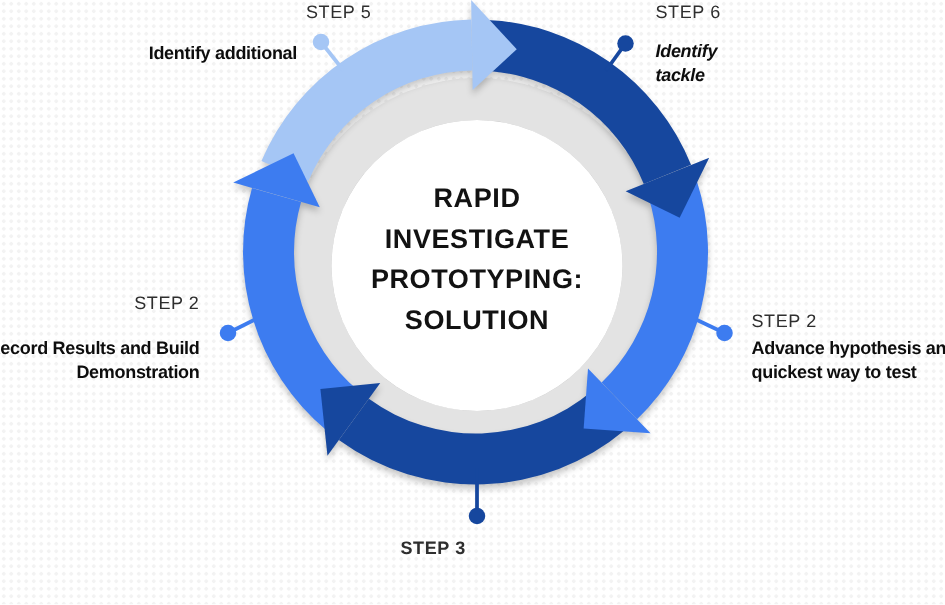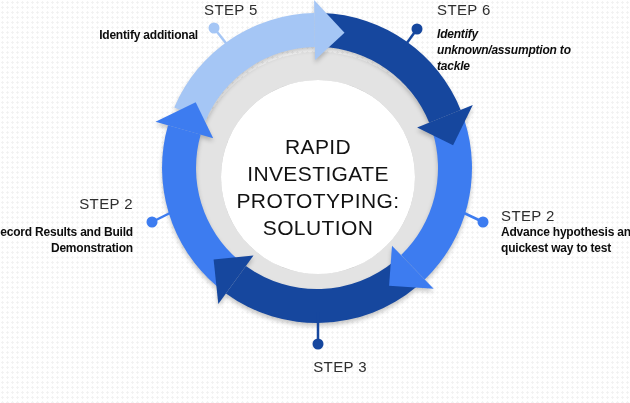--- a/index.html
+++ b/index.html
@@ -5,33 +5,33 @@
   html,body { margin:0; padding:0; }
   .stage {
     position:relative; width:630px; height:403px; overflow:hidden;
     background-color:#ffffff;
     background-image: radial-gradient(rgba(185,185,185,0.18) 1px, transparent 1.2px);
     background-size:5px 5px;
     font-family:"Liberation Sans", sans-serif;
   }
   .stage svg { position:absolute; left:0; top:0; }
   .step-title {
-    position:absolute; font-size:15px; color:#2e2e2e;
+    position:absolute; font-size:12px; color:#2e2e2e;
     letter-spacing:.4px; white-space:nowrap;
   }
   .step-desc {
     position:absolute; font-weight:bold; font-size:12px; line-height:16px;
     color:#0d0d0d; letter-spacing:-0.2px;
   }
   .step-desc div { white-space:nowrap; }
   .align-right { text-align:right; }
-  .align-center { text-align:right; }
+  .align-center { text-align:left;font-weight:bold; }
   .center-title {
-    position:absolute; left:218px; top:133px; width:200px;
-    text-align:center; font-weight:normal; font-size:21px; line-height:27px;
+    position:absolute; left:218px; top:119px; width:200px;
+    text-align:center; font-weight:bold; font-size:18px; line-height:27px;
     letter-spacing:.4px; color:#121212;
   }
   .center-title div { white-space:nowrap; }
 </style>
 </head>
 <body>
 
 <div class="stage">
 
   <svg id="cycle-svg" width="630" height="403" viewBox="0 0 630 403">
@@ -83,21 +83,20 @@
   <div class="center-title">
     <div>RAPID</div>
     <div>INVESTIGATE</div>
     <div>PROTOTYPING:</div>
     <div>SOLUTION</div>
   </div>
 
   <div class="step-title" style="left:437px; top:1px;">STEP 6</div>
   <div class="step-desc" style="left:437px; top:26px;font-style:italic;">
     <div>Identify</div>
-    <div>unknown/assumption to</div>
     <div>tackle</div>
   </div>
 
   <div class="step-title" style="left:501px; top:195px;margin-top:12px;">STEP 2</div>
   <div class="step-desc" style="left:501px; top:224px;">
     <div>Advance hypothesis and</div>
     <div>quickest way to test</div>
   </div>
 
   <div class="step-title align-center" style="left:267px; top:358px; width:100px;">STEP 3</div>

